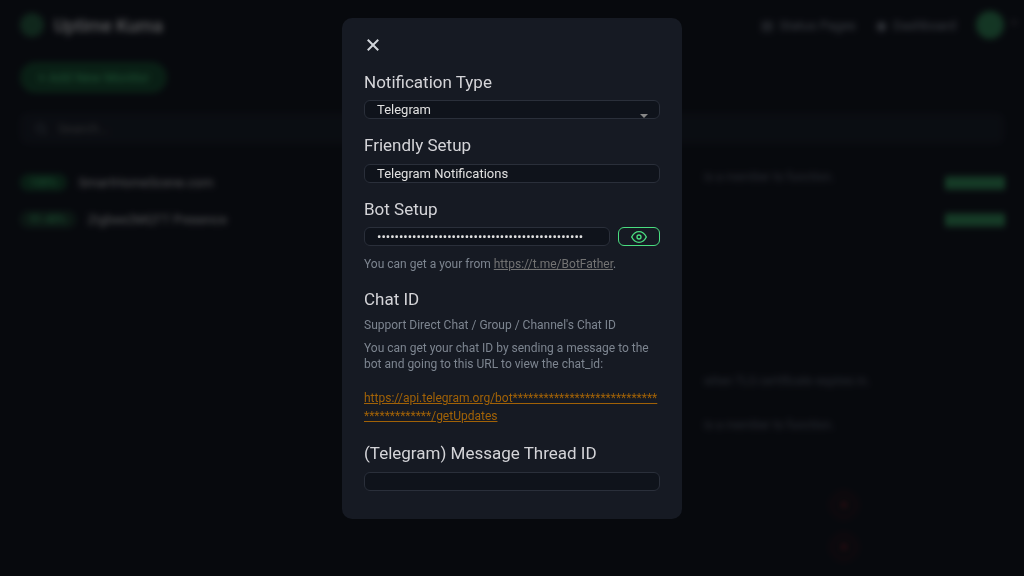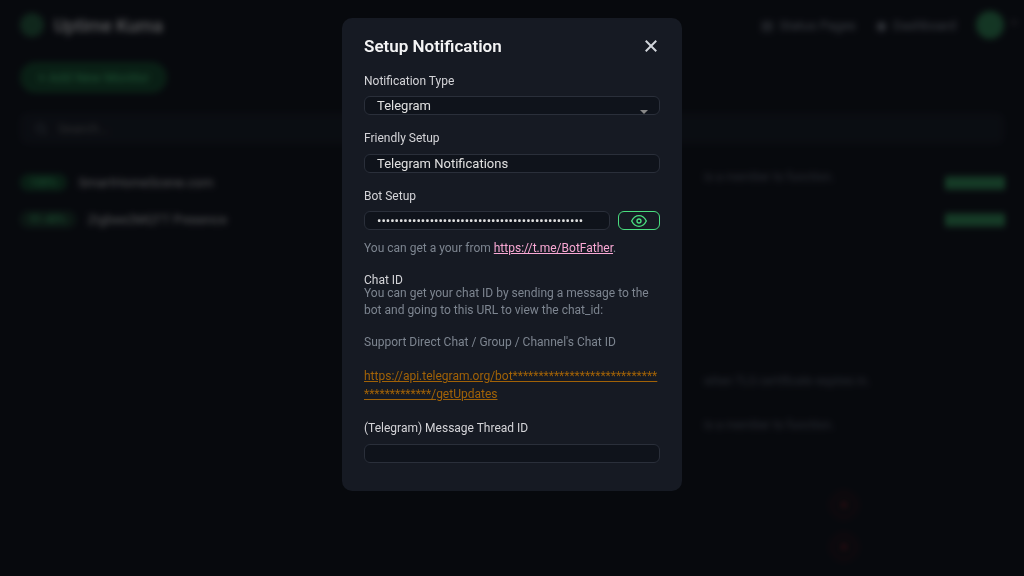--- a/index.html
+++ b/index.html
@@ -30,30 +30,30 @@
 .circles { display: flex; flex-direction: column; gap: 16px; margin-top: 60px; align-items: center; }
 .circle { width: 26px; height: 26px; border-radius: 50%; border: 1px solid #7f1d1d; display: flex; align-items: center; justify-content: center; color: #dc2626; font-size: 12px; }
 
 
 .overlay { position: absolute; inset: 0; background: rgba(0,0,0,0.4); }
 .modal { position: absolute; left: 50%; transform: translateX(-50%); top: 18px; width: 340px; max-height: 558px; background: #161a23; border-radius: 10px; padding: 18px 22px; overflow-y: auto; }
 .modal::-webkit-scrollbar { width: 0; }
 .modal-header { display: flex; justify-content: space-between; align-items: center; margin-bottom: 18px; }
 .modal-title { font-size: 17px; font-weight: 600; color: #f4f4f5; }
 .close-btn { width: 18px; height: 18px; color: #d1d5db; cursor: pointer; }
-.form-label { font-size: 12px; color: #d4d4d8; margin-bottom: 8px; display: block; }
+.form-label { font-size: 17px; color: #d4d4d8; margin-bottom: 8px; display: block; }
 .form-control { width: 100%; background: #0f131b; border: 1px solid #2a2f3a; border-radius: 6px; padding: 1px 12px; color: #e0e0e0; font-size: 13px; outline: none; margin-bottom: 16px; }
 .select-wrap { position: relative; }
 .select-wrap::after { content: ""; position: absolute; right: 12px; top: 14px; border: 4px solid transparent; border-top-color: #888; pointer-events: none; }
 .input-group { display: flex; gap: 8px; margin-bottom: 10px; }
 .input-group .form-control { margin-bottom: 0; flex: 1; }
 .icon-btn { width: 42px; border: 1px solid #4ade80; border-radius: 6px; display: flex; align-items: center; justify-content: center; color: #4ade80; cursor: pointer; background: transparent; }
 .btn-outline { border: 1px solid #3a3f4a; border-radius: 6px; padding: 9px 14px; font-size: 13px; color: #d4d4d8; background: transparent; cursor: pointer; white-space: nowrap; }
 .help-text { font-size: 12px; color: #7d8590; margin-bottom: 16px; line-height: 1.4; }
-.help-text a, .link { color: #f9a8d4; text-decoration: underline; cursor: pointer; }
+.help-text a, .link { color: #737373; text-decoration: underline; cursor: pointer; }
 .link-block { font-size: 12px; color: #a16207; text-decoration: underline; margin-bottom: 18px; display: block; word-break: break-all; line-height: 1.5; }
 
 svg { display: block; }
 </style>
 </head>
 <body>
 
 <div class="app-bg">
   <div class="header">
     <div class="logo-area">
@@ -126,21 +126,20 @@
       <div class="circle">✕</div>
 
     </div>
   </div>
 </div>
 
 <div class="overlay"></div>
 
 <div class="modal">
   <div class="modal-header">
-    <div class="modal-title">Setup Notification</div>
     <div class="close-btn">
       <svg viewBox="0 0 24 24" width="18" height="18" fill="none" stroke="currentColor" stroke-width="2.5">
           <line x1="5" y1="5" x2="19" y2="19"></line>
           <line x1="19" y1="5" x2="5" y2="19"></line>
         </svg>
     </div>
   </div>
 
   <label class="form-label">Notification Type</label>
   <div class="select-wrap">
@@ -158,22 +157,22 @@
           <path d="M1 12s4-8 11-8 11 8 11 8-4 8-11 8-11-8-11-8z"></path>
           <circle cx="12" cy="12" r="3"></circle>
         </svg>
     </button>
   </div>
   <div class="help-text">
     <span>You can get a your from </span><a class="link">https://t.me/BotFather</a>.
   </div>
 
   <label class="form-label">Chat ID</label>
+  <div class="help-text">Support Direct Chat / Group / Channel's Chat ID</div>
   <div class="help-text" style="margin-top:-10px;">You can get your chat ID by sending a message to the bot and going to this URL to view the chat_id:</div>
-  <div class="help-text">Support Direct Chat / Group / Channel's Chat ID</div>
   <a class="link-block">https://api.telegram.org/bot*****************************************/getUpdates</a>
 
   <label class="form-label">(Telegram) Message Thread ID</label>
   <input class="form-control" style="margin-bottom: 10px;">
   
 
   
   
 </div>
 

